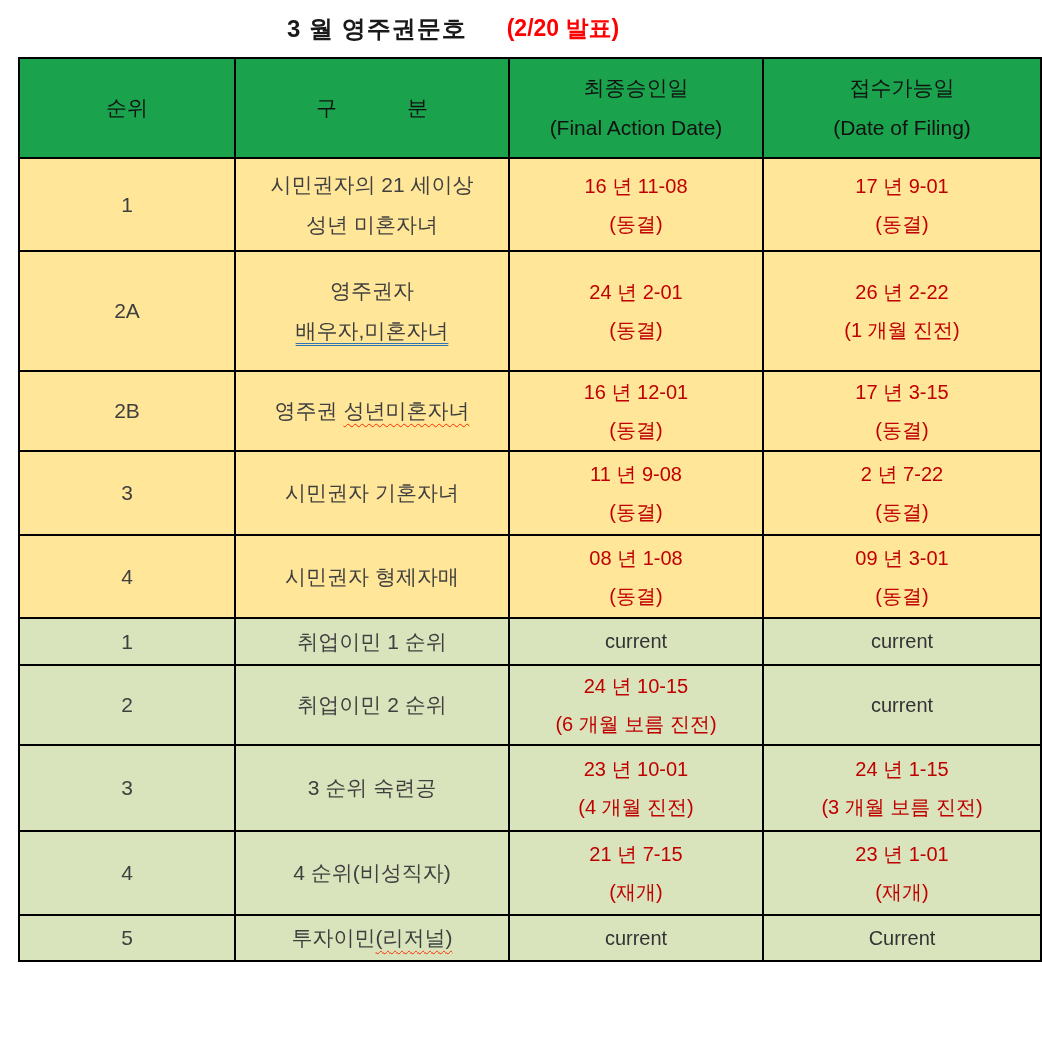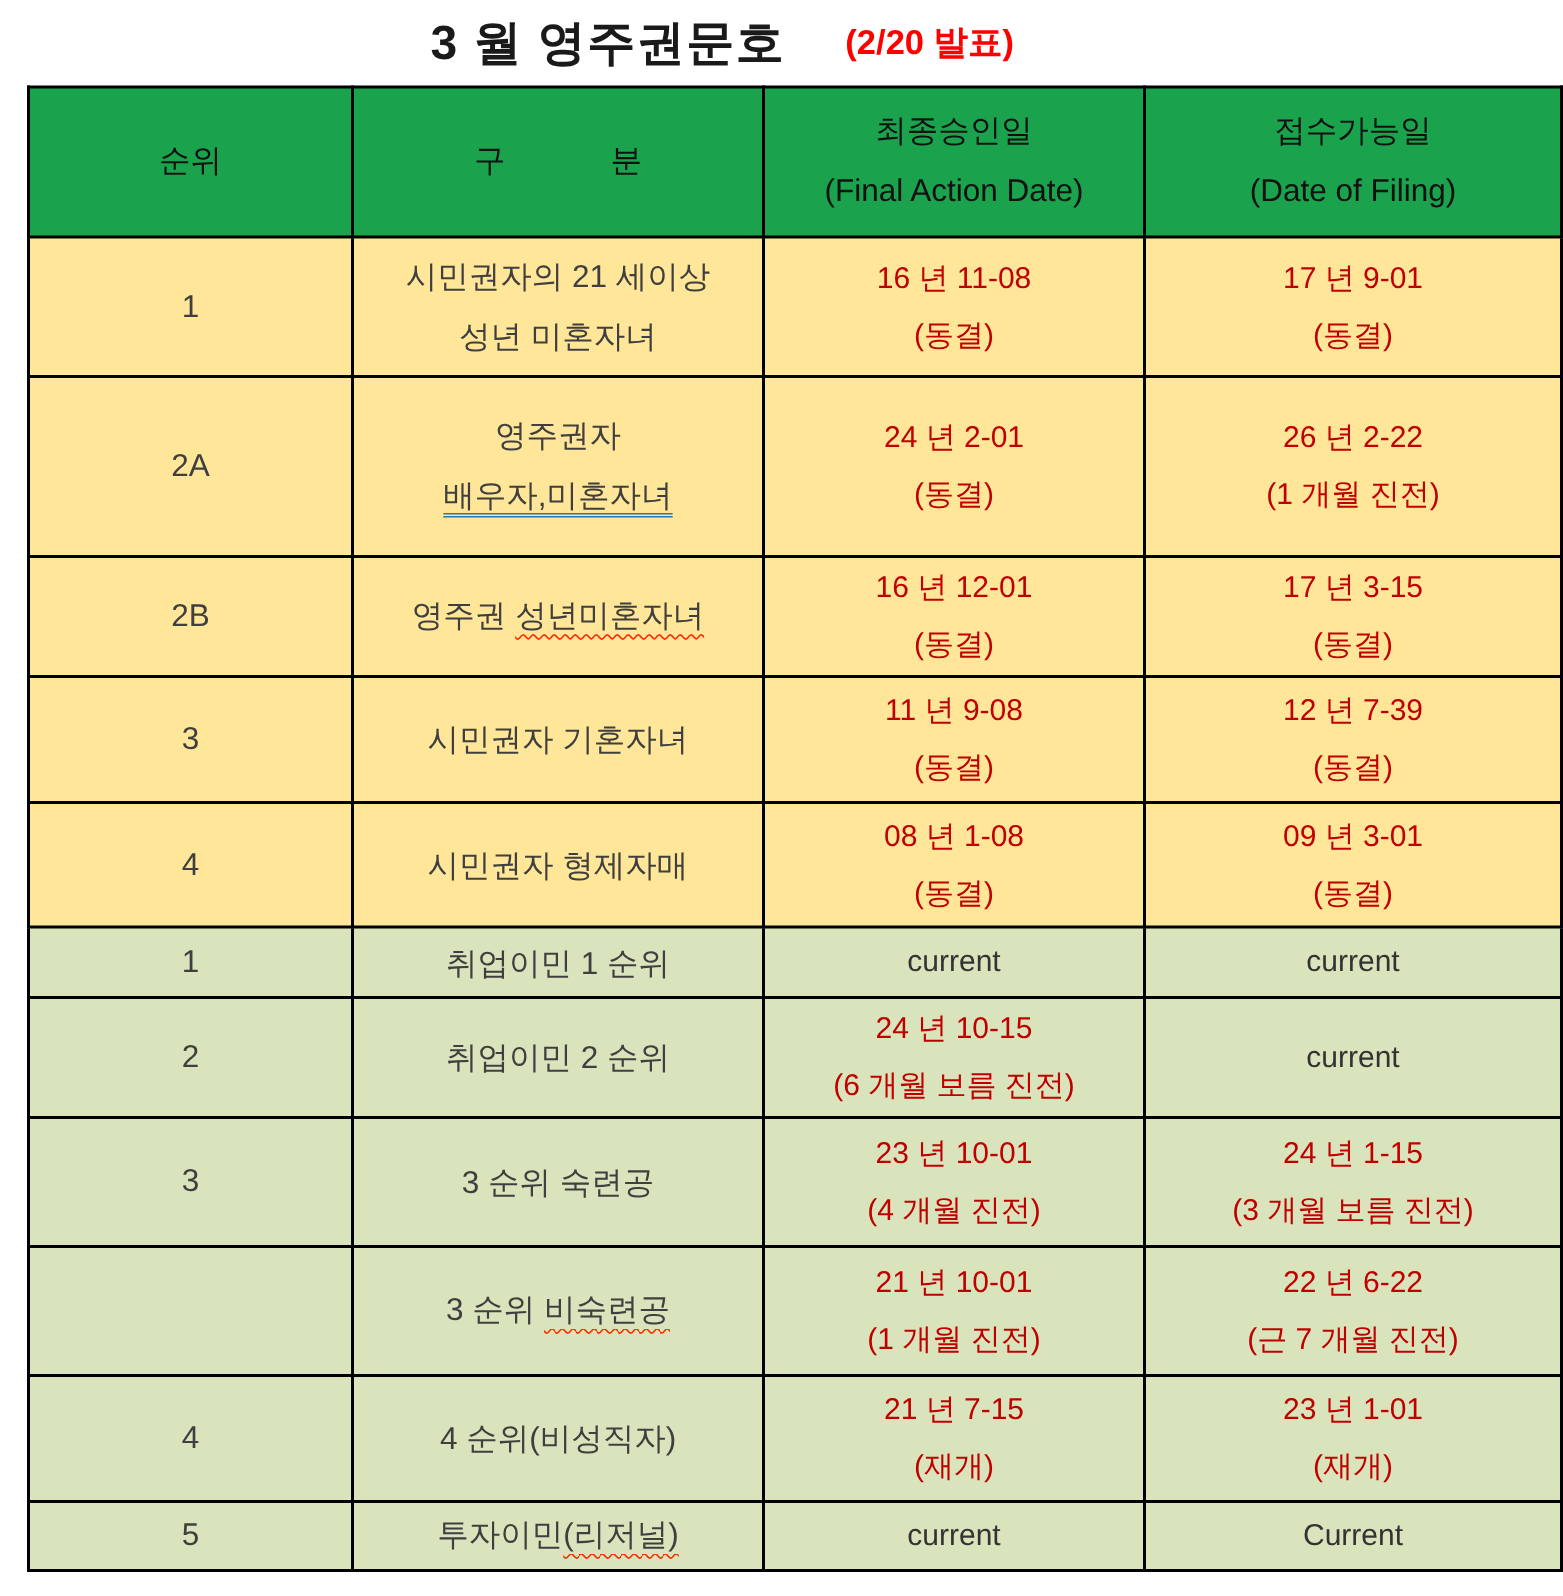--- a/index.html
+++ b/index.html
@@ -8,21 +8,21 @@
     font-family:"Liberation Sans","DejaVu Sans",sans-serif;
     color:#000;
   }
   .title-bar{
     height:57px;
     display:flex;align-items:center;
     padding-left:287px;
     box-sizing:border-box;
   }
   .title-main{
-    font-size:32px;font-weight:bold;color:#1a1a1a;
+    font-size:24px;font-weight:bold;color:#1a1a1a;
     letter-spacing:1px;
   }
   .title-announce{
     font-size:23px;font-weight:bold;color:#ff0000;
     margin-left:40px;
   }
   table.bulletin{
     margin-left:18px;
     width:1022px;
     border-collapse:collapse;
@@ -146,21 +146,21 @@
   </tr>
 
   <tr class="fam" style="height:84px">
     <td class="rank">3</td>
     <td class="cat">시민권자 기혼자녀</td>
     <td class="red">
       <span class="ln">11 년 9-08</span>
       <span class="ln">(동결)</span>
     </td>
     <td class="red">
-      <span class="ln">12 년 7-39</span>
+      <span class="ln">2 년 7-22</span>
       <span class="ln">(동결)</span>
     </td>
   </tr>
 
   <tr class="fam" style="height:83px">
     <td class="rank">4</td>
     <td class="cat">시민권자 형제자매</td>
     <td class="red">
       <span class="ln">08 년 1-08</span>
       <span class="ln">(동결)</span>
@@ -194,34 +194,20 @@
     <td class="red">
       <span class="ln">23 년 10-01</span>
       <span class="ln">(4 개월 진전)</span>
     </td>
     <td class="red">
       <span class="ln">24 년 1-15</span>
       <span class="ln">(3 개월 보름 진전)</span>
     </td>
   </tr>
 
-  <tr class="emp" style="height:86px">
-    <td class="rank"></td>
-    <td class="cat">
-      <span class="ln"><span>3 순위 </span><span class="wavy">비숙련공</span></span>
-    </td>
-    <td class="red">
-      <span class="ln">21 년 10-01</span>
-      <span class="ln">(1 개월 진전)</span>
-    </td>
-    <td class="red">
-      <span class="ln">22 년 6-22</span>
-      <span class="ln">(근 7 개월 진전)</span>
-    </td>
-  </tr>
 
   <tr class="emp" style="height:84px">
     <td class="rank">4</td>
     <td class="cat">4 순위(비성직자)</td>
     <td class="red">
       <span class="ln">21 년 7-15</span>
       <span class="ln">(재개)</span>
     </td>
     <td class="red">
       <span class="ln">23 년 1-01</span>

